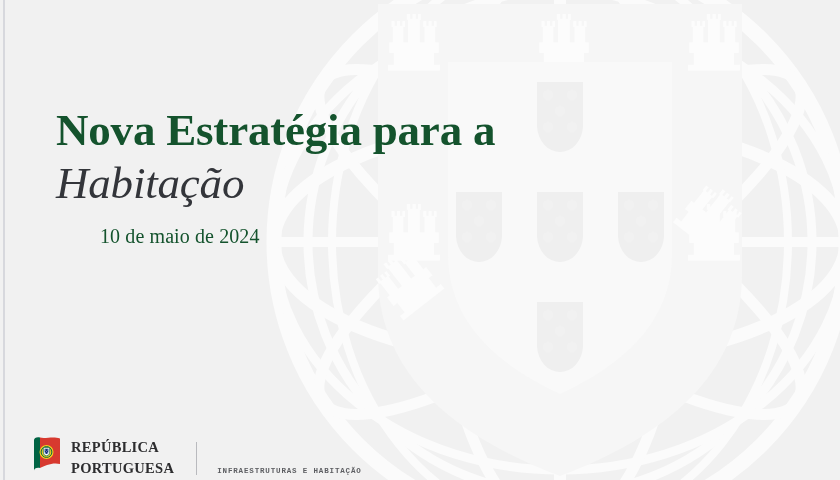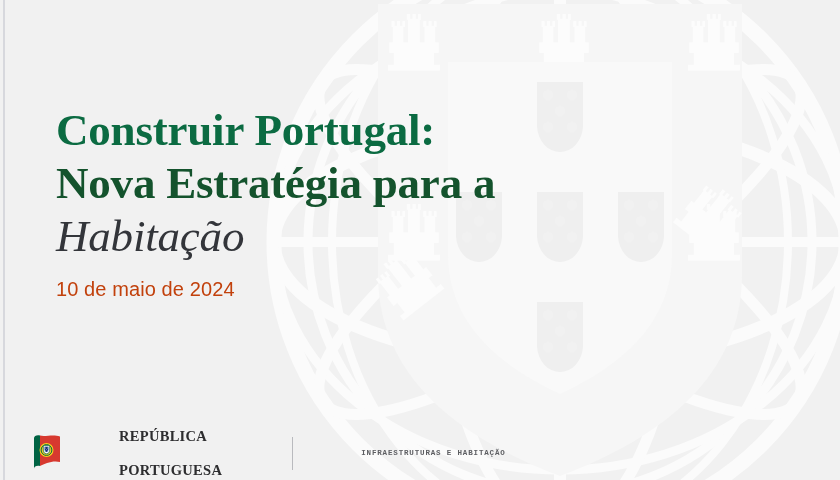--- a/index.html
+++ b/index.html
@@ -56,50 +56,50 @@
   #title-primary {
     color:#0b6b42;
     font-weight:700;
   }
   #title-secondary {
     color:#14532d;
     font-weight:700;
   }
   #date-line {
     margin-top:14px;
-    font-family:Liberation Sans, sans-serif;
+    font-family:Liberation Serif, serif;
     font-size:20px;
     line-height:24px;
-    color:#c2410c;
+    color:#14532d;
     letter-spacing:0.1px;
+    margin-left:44px;
   }
 
   
   #footer-logo {
     position:absolute;
     left:32px;
     top:431px;
     display:flex;
-    align-items:center;
+    align-items:flex-end;
     height:44px;
-    gap:48px;
   }
   #flag-emblem { width:30px; height:40px; display:block; flex:0 0 auto; }
   #republica-wordmark {
     margin-left:9px;
     font-family:"Liberation Serif", serif;
     font-weight:700;
     font-size:14.5px;
     line-height:14.5px;
     letter-spacing:0.3px;
     color:#2d2d2f;
     text-transform:uppercase;
   }
   #republica-wordmark span { display:block; }
-  #wordmark-line2 { margin-top:20px; }
+  #wordmark-line2 { margin-top:6px; }
   #logo-divider {
     width:1px;
     height:33px;
     background:#b9babe;
     margin:0 20px 0 22px;
     flex:0 0 auto;
   }
   #ministry-label {
     font-family:Liberation Mono, monospace;
     font-size:7.5px;
@@ -221,21 +221,20 @@
           <g transform="translate(358,250)">
               <use href="#quina"></use>
               <use href="#bezants"></use>
             </g>
         </g>
       </g>
     </svg>
   </div>
 
   <div id="title-block">
-    <div class="title-line" id="title-primary">Construir Portugal:</div>
     <div class="title-line" id="title-secondary">Nova Estratégia para a</div>
     <div class="title-line" id="title-secondary-2" style="color:#33353a;font-style:italic;">Habitação</div>
     <div id="date-line">10 de maio de 2024</div>
   </div>
 
   <div id="footer-logo">
 
     <svg id="flag-emblem" viewBox="0 0 30 40" xmlns="http://www.w3.org/2000/svg">
 
       <path d="M2 5 C2 3 5 1.5 8 2.5 L8 33 C5 32 2 33.5 2 35.5 Z" fill="#006343"></path>

